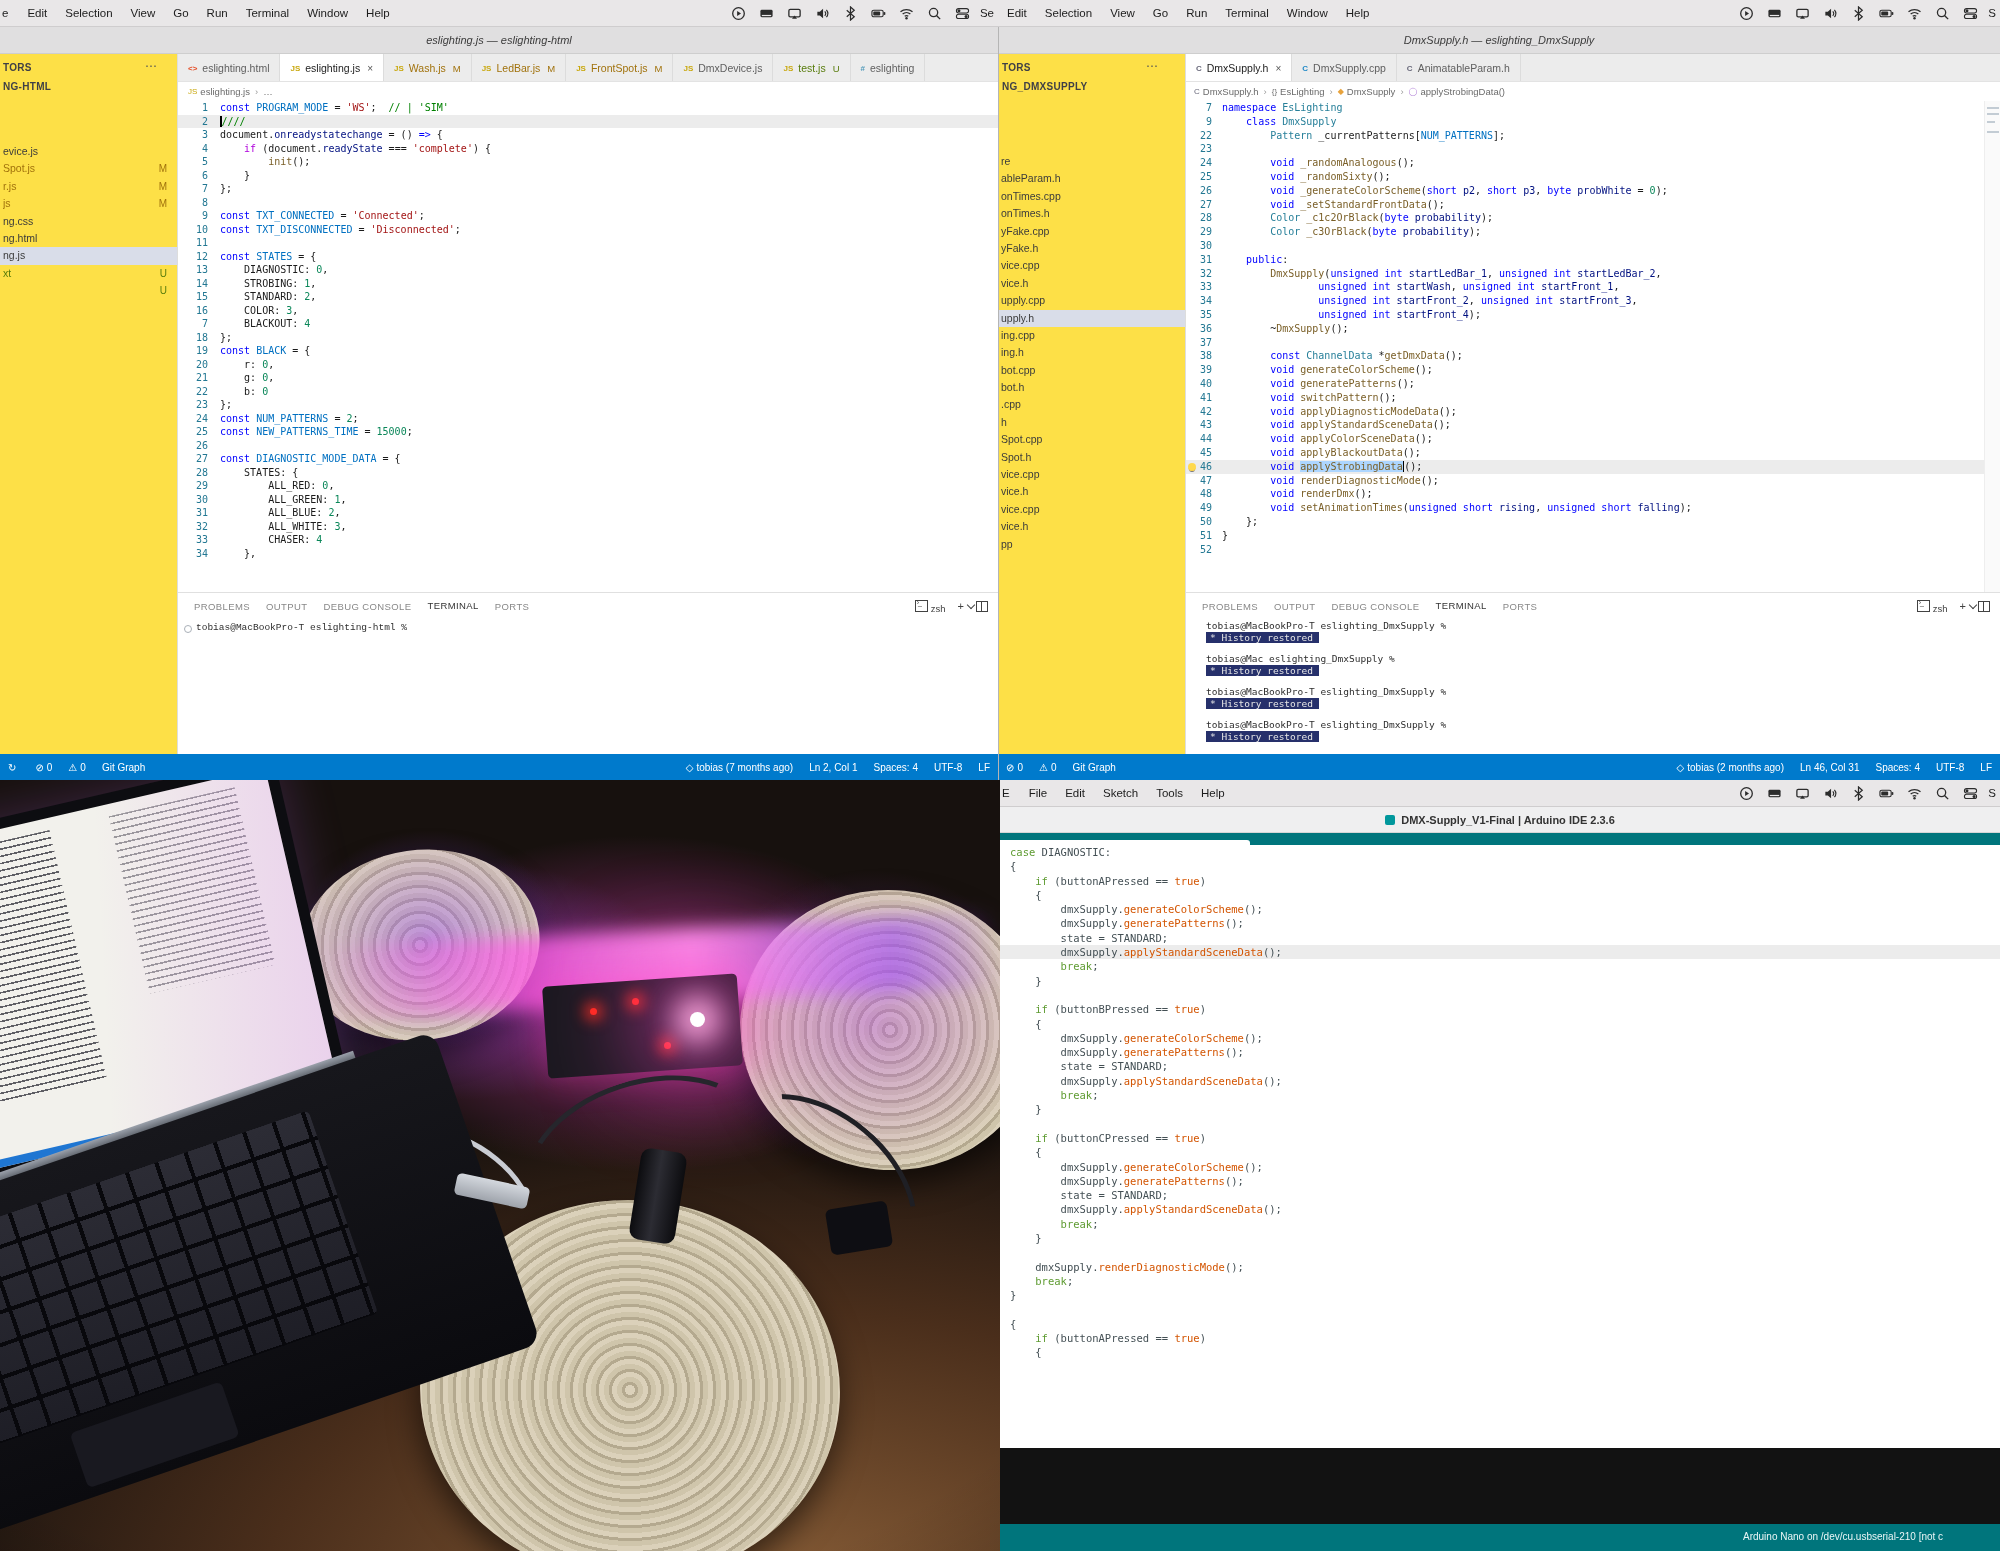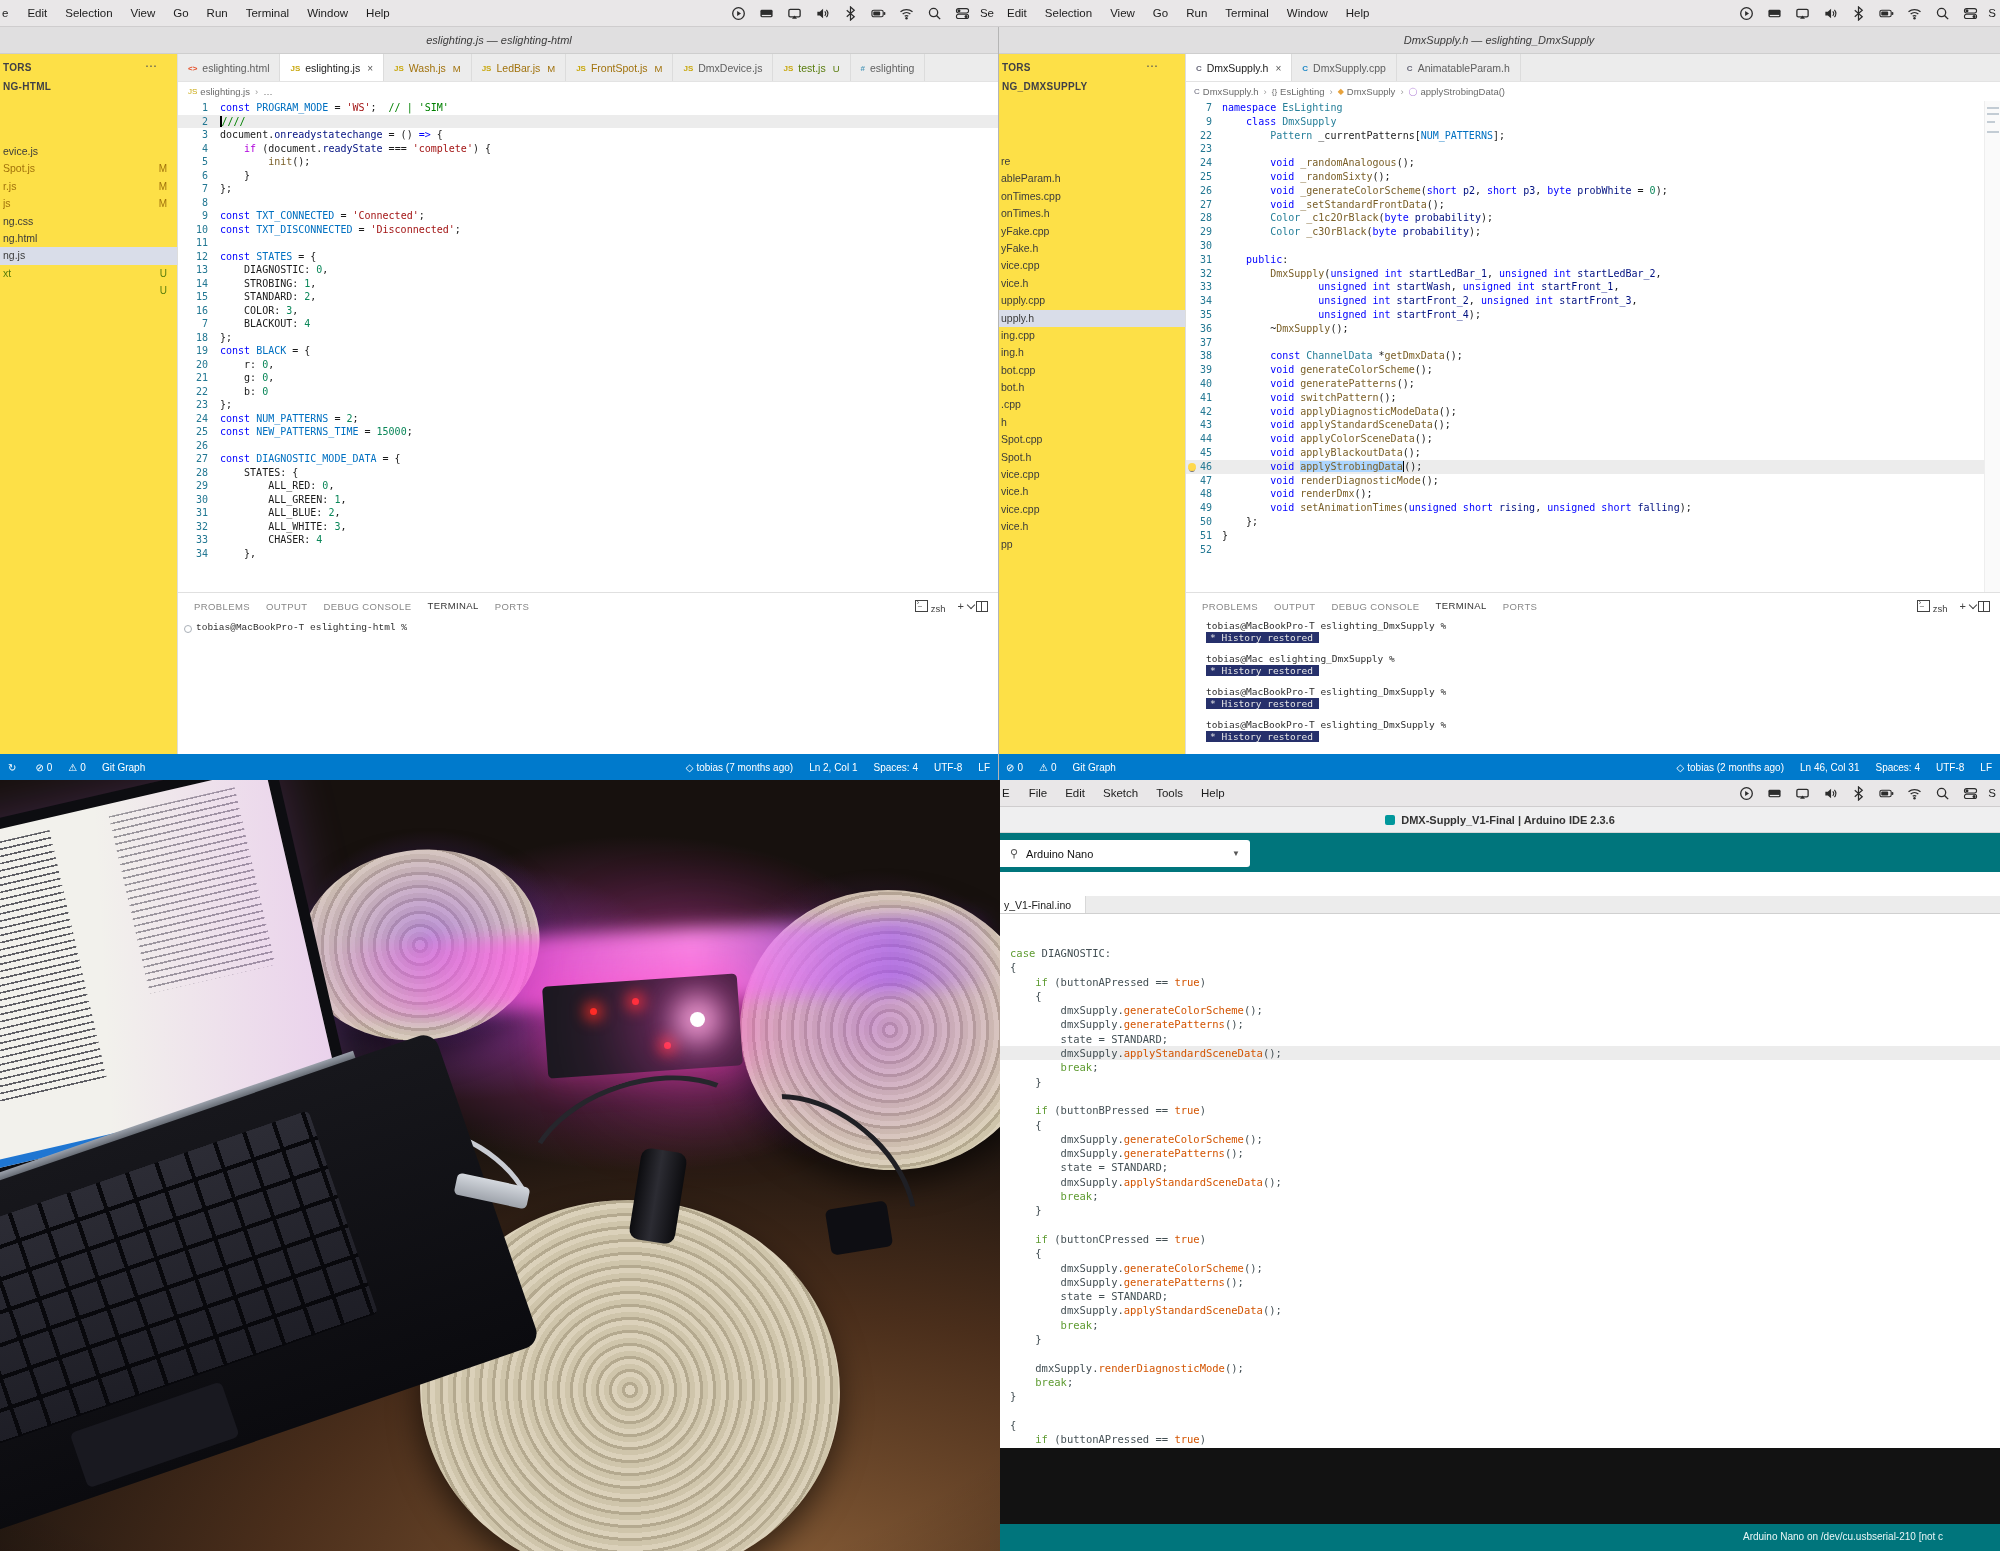--- a/index.html
+++ b/index.html
@@ -802,21 +802,21 @@
       <span class="usb">⚲</span>
       <span>Arduino Nano</span>
       <span class="car">▼</span>
     </div>
   </div>
   <div class="a-tabs" style="left:1000px;top:896px;width:1000px;height:18px;">
     <div class="a-tab">
       <span>y_V1-Final.ino</span>
     </div>
   </div>
-  <div class="code edA" id="code-arduino" style="left:1000px;top:946px;width:1000px;height:550px;">
+  <div class="code edA" id="code-arduino" style="left:1000px;top:845px;width:1000px;height:550px;">
       <div class="cl"><span class="lc"><span class="tk-ak">case</span><span class="tk-ad"> DIAGNOSTIC:</span></span></div>
       <div class="cl"><span class="lc"><span class="tk-ad">{</span></span></div>
       <div class="cl"><span class="lc"><span class="tk-ad">    </span><span class="tk-ak">if</span><span class="tk-ad"> (buttonAPressed == </span><span class="tk-at">true</span><span class="tk-ad">)</span></span></div>
       <div class="cl"><span class="lc"><span class="tk-ad">    {</span></span></div>
       <div class="cl"><span class="lc"><span class="tk-ad">        dmxSupply.</span><span class="tk-af">generateColorScheme</span><span class="tk-ad">();</span></span></div>
       <div class="cl"><span class="lc"><span class="tk-ad">        dmxSupply.</span><span class="tk-af">generatePatterns</span><span class="tk-ad">();</span></span></div>
       <div class="cl"><span class="lc"><span class="tk-ad">        state = STANDARD;</span></span></div>
       <div class="cl cur"><span class="lc"><span class="tk-ad">        dmxSupply.</span><span class="tk-af">applyStandardSceneData</span><span class="tk-ad">();</span></span></div>
       <div class="cl"><span class="lc"><span class="tk-ad">        </span><span class="tk-ak">break</span><span class="tk-ad">;</span></span></div>
       <div class="cl"><span class="lc"><span class="tk-ad">    }</span></span></div>

